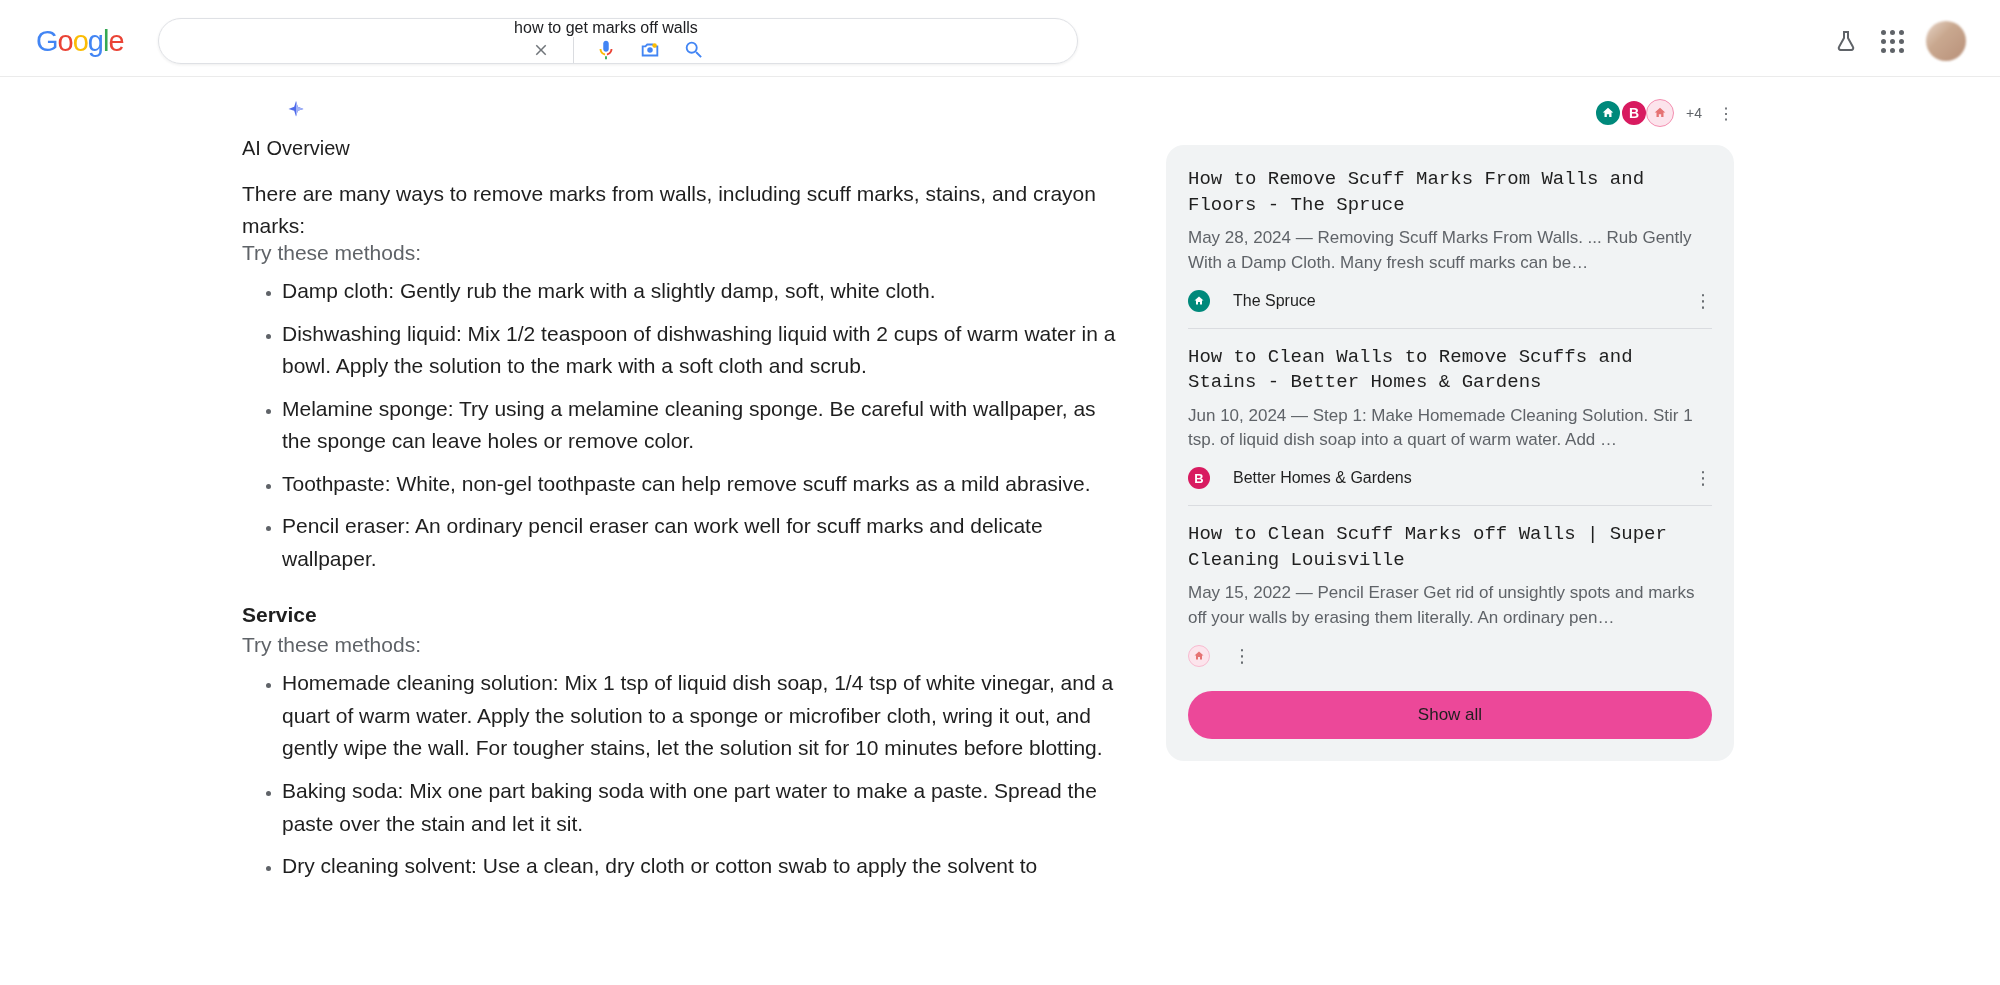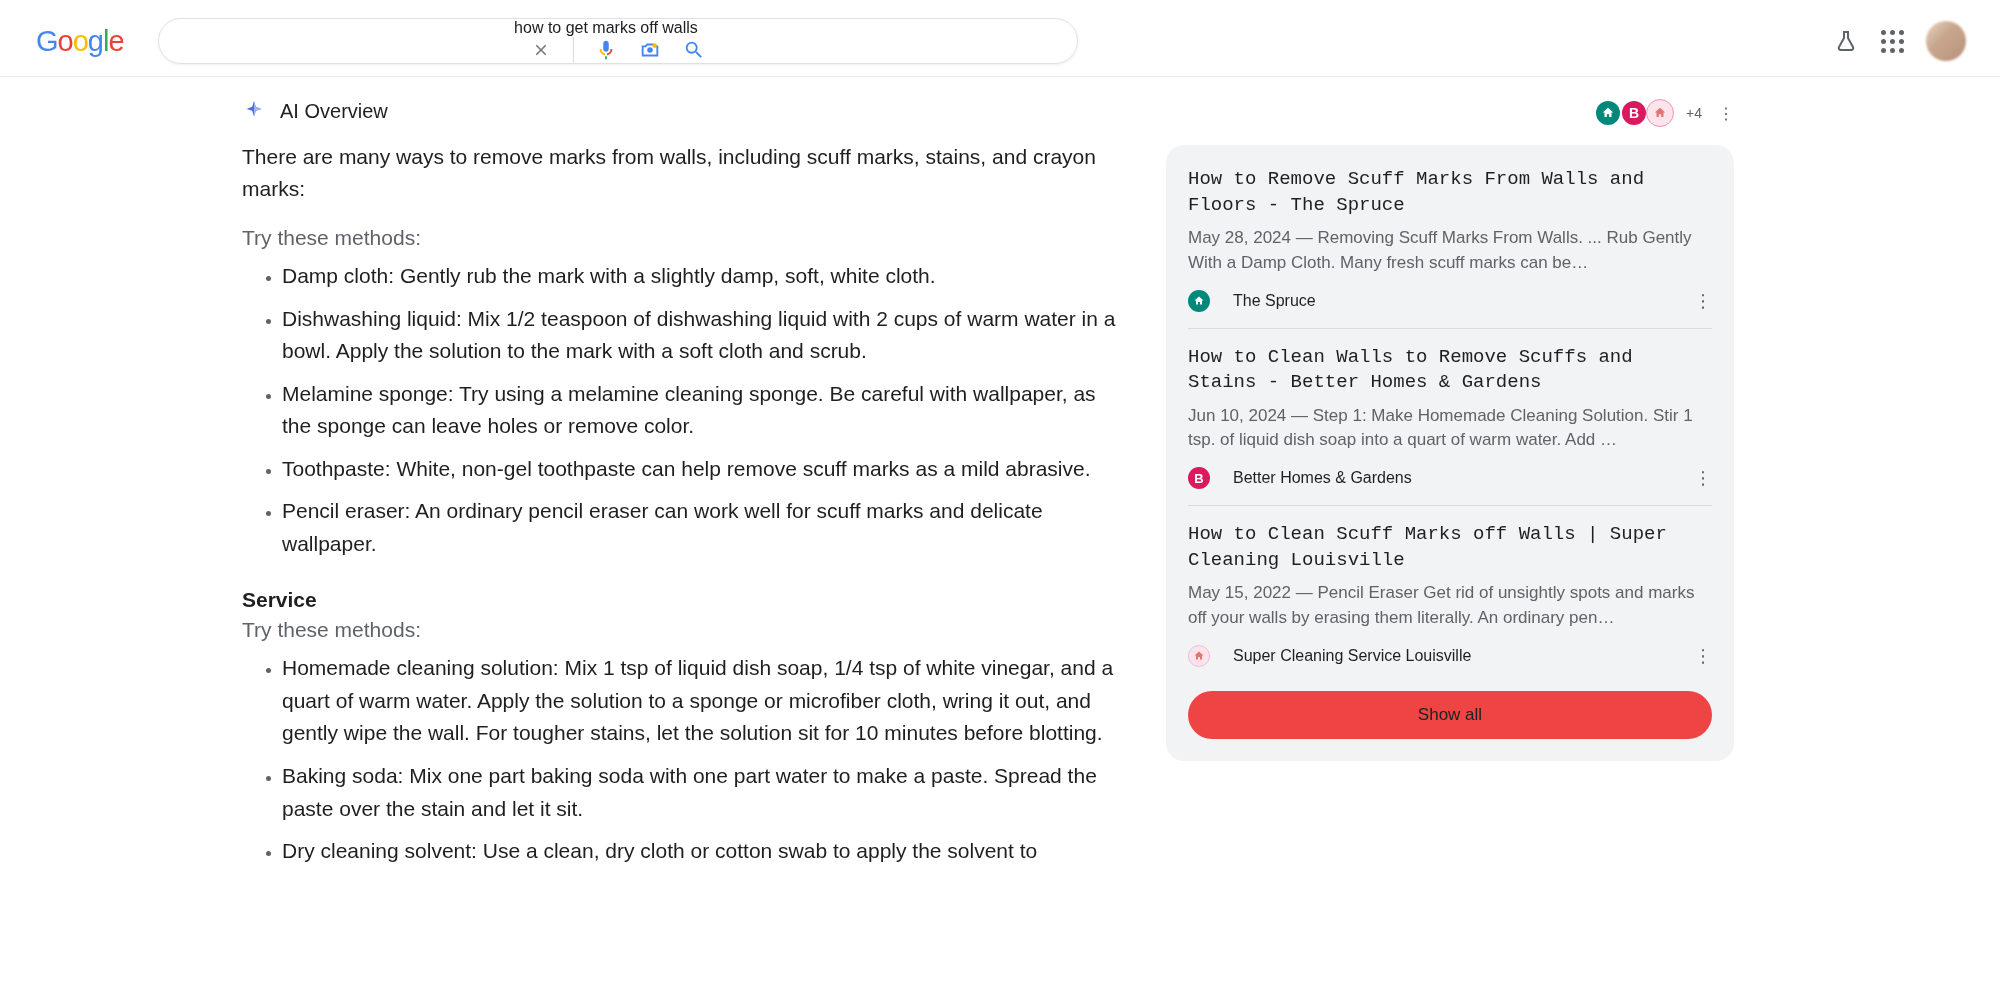--- a/index.html
+++ b/index.html
@@ -20,47 +20,47 @@
 .apps-grid span { width: 5px; height: 5px; background: #5f6368; border-radius: 50%; }
 .avatar { width: 40px; height: 40px; border-radius: 50%; background: linear-gradient(135deg,#e8d5c8 0%,#c9a88f 40%,#b89079 100%); filter: blur(1px); }
 
 
 .main { display: flex; padding: 22px 0 0 242px; gap: 44px; }
 .left-col { width: 880px; }
 .right-col { width: 568px; }
 
 
 .ai-row { display: flex; align-items: center; margin-bottom: 18px; }
-.ai-left { display: flex; align-items: center; gap: 14px; }
+.ai-left { display: flex; align-items: center; gap: 14px; flex-direction: column; }
 .ai-star { width: 24px; height: 24px; }
 .ai-title { font-size: 20px; font-weight: 500; color: #1f1f1f; font-family: 'Google Sans', Arial, sans-serif; }
 .source-badges { margin-left: auto; display: flex; align-items: center; gap: 0; margin-right: 48px; position: relative; }
 .badge-circ { width: 28px; height: 28px; border-radius: 50%; border: 2px solid #fff; display: flex; align-items: center; justify-content: center; font-size: 14px; font-weight: bold; color: #fff; margin-left: -4px; }
 .badge1 { background:#00897b; } .badge2 { background:#d81b60; } .badge3 { background:#fce4ec; border:1px solid #f48fb1; }
 .plus-count { font-size: 14px; color: #5f6368; margin-left: 10px; }
 
 
-.intro { font-size: 21px; color:#1f1f1f; line-height: 1.5; margin-bottom: 22px; font-family: 'Google Sans', Arial, sans-serif; }
+.intro { font-size: 21px; color:#1f1f1f; line-height: 1.5; font-family: 'Google Sans', Arial, sans-serif; }
 .section-h { font-size: 21px; font-weight: 700; color:#1f1f1f; margin-bottom: 6px; font-family: 'Google Sans', Arial, sans-serif;}
 .try-line { font-size: 21px; color:#5f6368; margin-bottom: 10px; font-family: 'Google Sans', Arial, sans-serif;}
 .bullets { list-style: disc; padding-left: 40px; margin-bottom: 28px; }
 .bullets li { font-size: 21px; color:#1f1f1f; line-height: 1.55; margin-bottom: 10px; font-family: 'Google Sans', Arial, sans-serif; }
 .bullets li::marker { color:#5f6368; font-size:16px; }
 
 
 .src-card { background:#f1f3f4; border-radius: 18px; padding: 22px; }
 .src-item { padding-bottom: 16px; border-bottom: 1px solid #dadce0; margin-bottom: 16px; }
 .src-item:last-of-type { border-bottom:none; margin-bottom:8px; }
 .src-title { font-size: 19px; color:#1f1f1f; line-height:1.35; margin-bottom:8px; font-family:Liberation Mono, monospace; cursor:pointer; }
 .src-snip { font-size: 17px; color:#5f6368; line-height:1.45; margin-bottom:14px; }
 .src-foot { display:flex; align-items:center; gap:23px; }
 .src-favicon { width:22px; height:22px; border-radius:50%; display:flex; align-items:center; justify-content:center; }
 .src-name { font-size:16px; color:#1f1f1f; flex:1; }
 .src-more { color:#5f6368; cursor:pointer; font-size:18px; }
-.show-all { width:100%; height:48px; background:#ef4444; border:none; border-radius:24px; font-size:17px; color:#1f1f1f; cursor:pointer; font-family:'Google Sans',Arial,sans-serif; }
+.show-all { width:100%; height:48px; background:#ec4899; border:none; border-radius:24px; font-size:17px; color:#1f1f1f; cursor:pointer; font-family:'Google Sans',Arial,sans-serif; }
 </style>
 </head>
 <body>
 
 <div class="header">
   <div class="logo">
     <span>G</span>
       <span>o</span>
       <span>o</span>
       <span>g</span>
@@ -207,21 +207,20 @@
 
       <div class="src-item">
         <div class="src-title">How to Clean Scuff Marks off Walls | Super Cleaning Louisville</div>
         <div class="src-snip">May 15, 2022 — Pencil Eraser Get rid of unsightly spots and marks off your walls by erasing them literally. An ordinary pen…</div>
         <div class="src-foot">
           <div class="src-favicon" style="background:#fce4ec;border:1px solid #f8bbd0;">
               <svg width="12" height="12" viewBox="0 0 24 24">
                 <path fill="#e57373" d="M12 3l9 8h-3v8h-4v-5h-4v5H6v-8H3z"></path>
               </svg>
             </div>
-          <span class="src-name">Super Cleaning Service Louisville</span>
           <span class="src-more">⋮</span>
         </div>
       </div>
 
       <button class="show-all">Show all</button>
     </div>
   </div>
 </div>
 
 </body></html>

